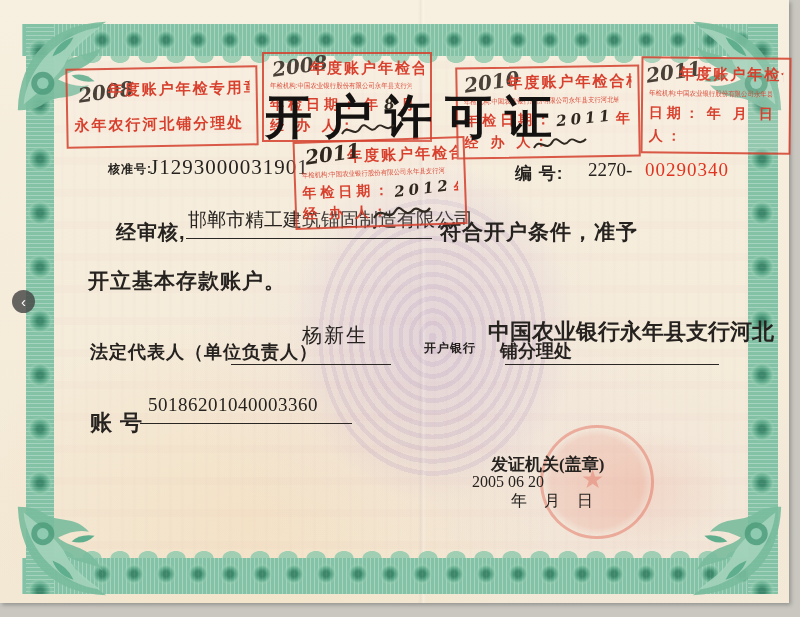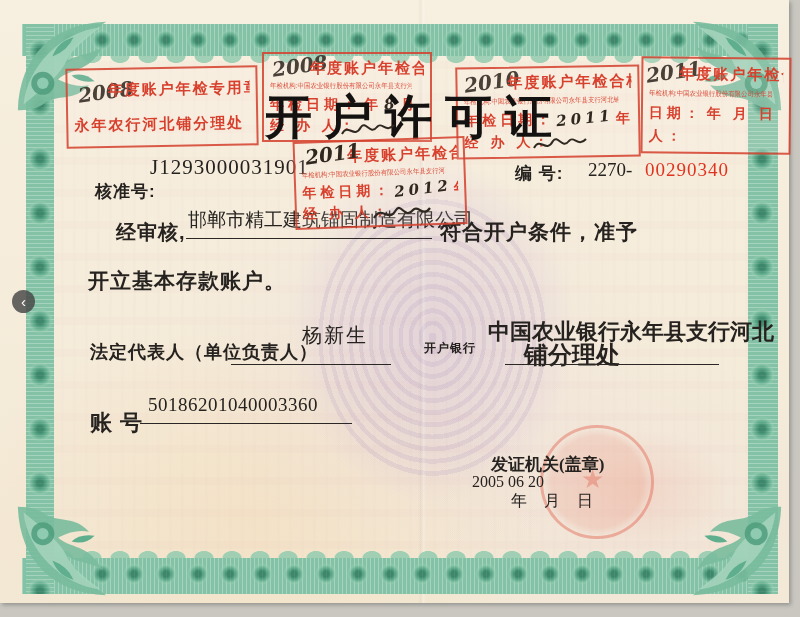--- a/index.html
+++ b/index.html
@@ -200,39 +200,39 @@
       </div>
       <div class="row mid">经 办 人：</div>
     </div>
     <span class="hand yearhand" style="left:305px;top:142px;z-index:6">2011</span>
     <svg class="sig" style="left:370px;top:200px;z-index:6" width="64" height="26">
       <path d="M4,18 C12,4 18,24 26,10 C31,2 35,20 43,10 C48,4 53,18 60,8" stroke="#2e2820" stroke-width="2.2" fill="none"></path>
       </svg>
 
     <div class="t title">开户许可证</div>
 
-    <div class="t gothic" style="left:95px;top:161px;font-size:17px;margin-top:19px;">核准号:</div>
+    <div class="t gothic" style="left:108px;top:161px;font-size:12px;">核准号:</div>
     <div class="t song" style="left:150px;top:155px;font-size:21px;letter-spacing:1px;">J1293000031901</div>
     <div class="t gothic" style="left:515px;top:162px;font-size:17px;">编 号:</div>
     <div class="t song" style="left:588px;top:159px;font-size:19px;">2270-</div>
     <div class="t song red" style="left:645px;top:159px;font-size:19px;letter-spacing:1px;z-index:4">00290340</div>
 
     <div class="t gothic" style="left:116px;top:219px;font-size:20px;z-index:4">经审核,</div>
     <div class="t song" style="left:188px;top:207px;font-size:19px;z-index:4">邯郸市精工建筑锚固制造有限公司</div>
     <div class="uline" style="left:186px;top:238px;width:246px;"></div>
     <div class="t gothic" style="left:88px;top:267px;font-size:21px;z-index:4">开立基本存款账户。</div>
     <div class="t gothic" style="left:440px;top:218px;font-size:21px;z-index:4">符合开户条件，准予</div>
 
     <div class="t gothic" style="left:90px;top:340px;font-size:18px;">法定代表人（单位负责人）</div>
     <div class="t song" style="left:302px;top:322px;font-size:20px;letter-spacing:2px;">杨新生</div>
     <div class="uline" style="left:231px;top:364px;width:160px;"></div>
 
     <div class="t song" style="left:488px;top:317px;font-size:22px;font-weight:bold;">中国农业银行永年县支行河北</div>
     <div class="t gothic" style="left:424px;top:340px;font-size:12px;">开户银行</div>
-    <div class="t song" style="left:524px;top:339px;font-size:24px;font-weight:bold;">铺分理处</div>
+    <div class="t song" style="left:500px;top:339px;font-size:18px;font-weight:bold;">铺分理处</div>
     <div class="uline" style="left:505px;top:364px;width:214px;"></div>
 
     <div class="t gothic" style="left:90px;top:408px;font-size:22px;">账  号</div>
     <div class="t song" style="left:148px;top:394px;font-size:19px;letter-spacing:.5px;">50186201040003360</div>
     <div class="uline" style="left:140px;top:423px;width:212px;"></div>
 
     <div class="t song" style="left:491px;top:453px;font-size:17px;font-weight:bold;z-index:4">发证机关(盖章)</div>
     <div class="t song" style="left:472px;top:473px;font-size:16px;z-index:4">2005  06  20</div>
     <div class="t song" style="left:511px;top:491px;font-size:16px;z-index:4">年</div>
     <div class="t song" style="left:544px;top:491px;font-size:16px;z-index:4">月</div>

